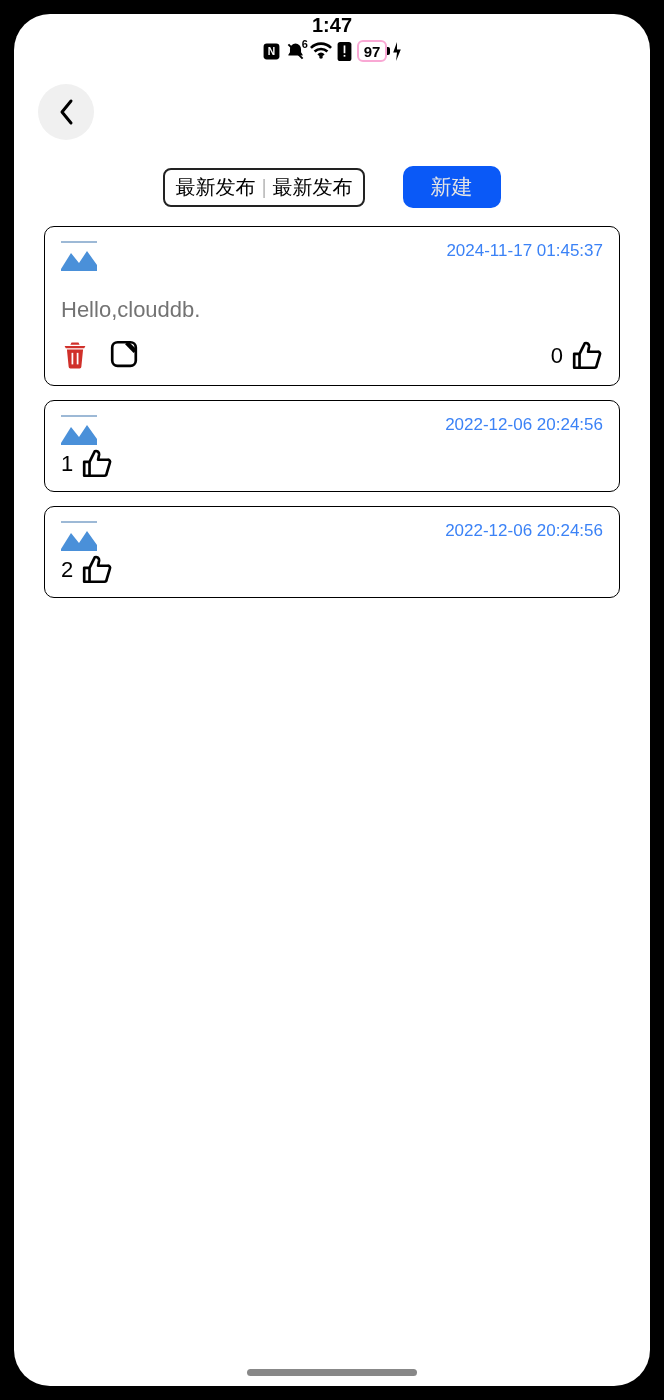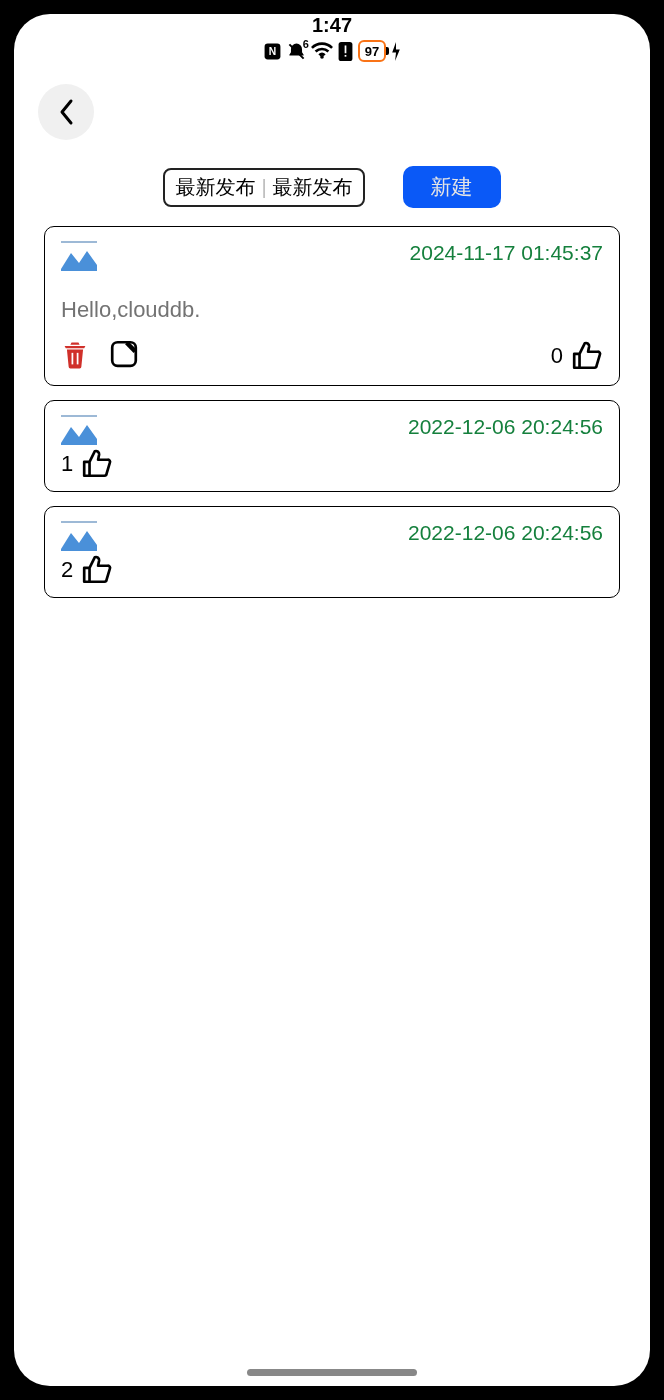--- a/index.html
+++ b/index.html
@@ -35,24 +35,24 @@
       align-items: center;
       padding: 0 30px;
       font-weight: 600;
       font-size: 20px;
       flex-direction: column;
     }
     .status-left { font-weight: 700; }
     .status-right { display: flex; align-items: center; gap: 5px; }
     .status-icon-box { display: inline-flex; align-items: center; }
     .battery-box {
-      border: 2px solid #f97316;
+      border: 2px solid #f9a8d4;
       border-radius: 6px;
       padding: 0 5px;
-      font-size: 13px;
+      font-size: 15px;
       font-weight: 700;
       display: inline-flex;
       align-items: center;
       height: 22px;
       position: relative;
     }
     .battery-box::after {
       content: '';
       position: absolute;
       right: -5px;
@@ -124,22 +124,22 @@
     .card-top {
       display: flex;
       justify-content: space-between;
       align-items: flex-start;
     }
     .thumb-icon {
       width: 36px;
       height: 30px;
     }
     .card-date {
-      font-size: 21px;
-      color: #15803d;
+      font-size: 17px;
+      color: #3b82f6;
       font-weight: 500;
     }
     .card-text {
       font-size: 22px;
       margin: 22px 0 16px;
       color: #737373;
     }
     .card-bottom {
       display: flex;
       justify-content: space-between;

